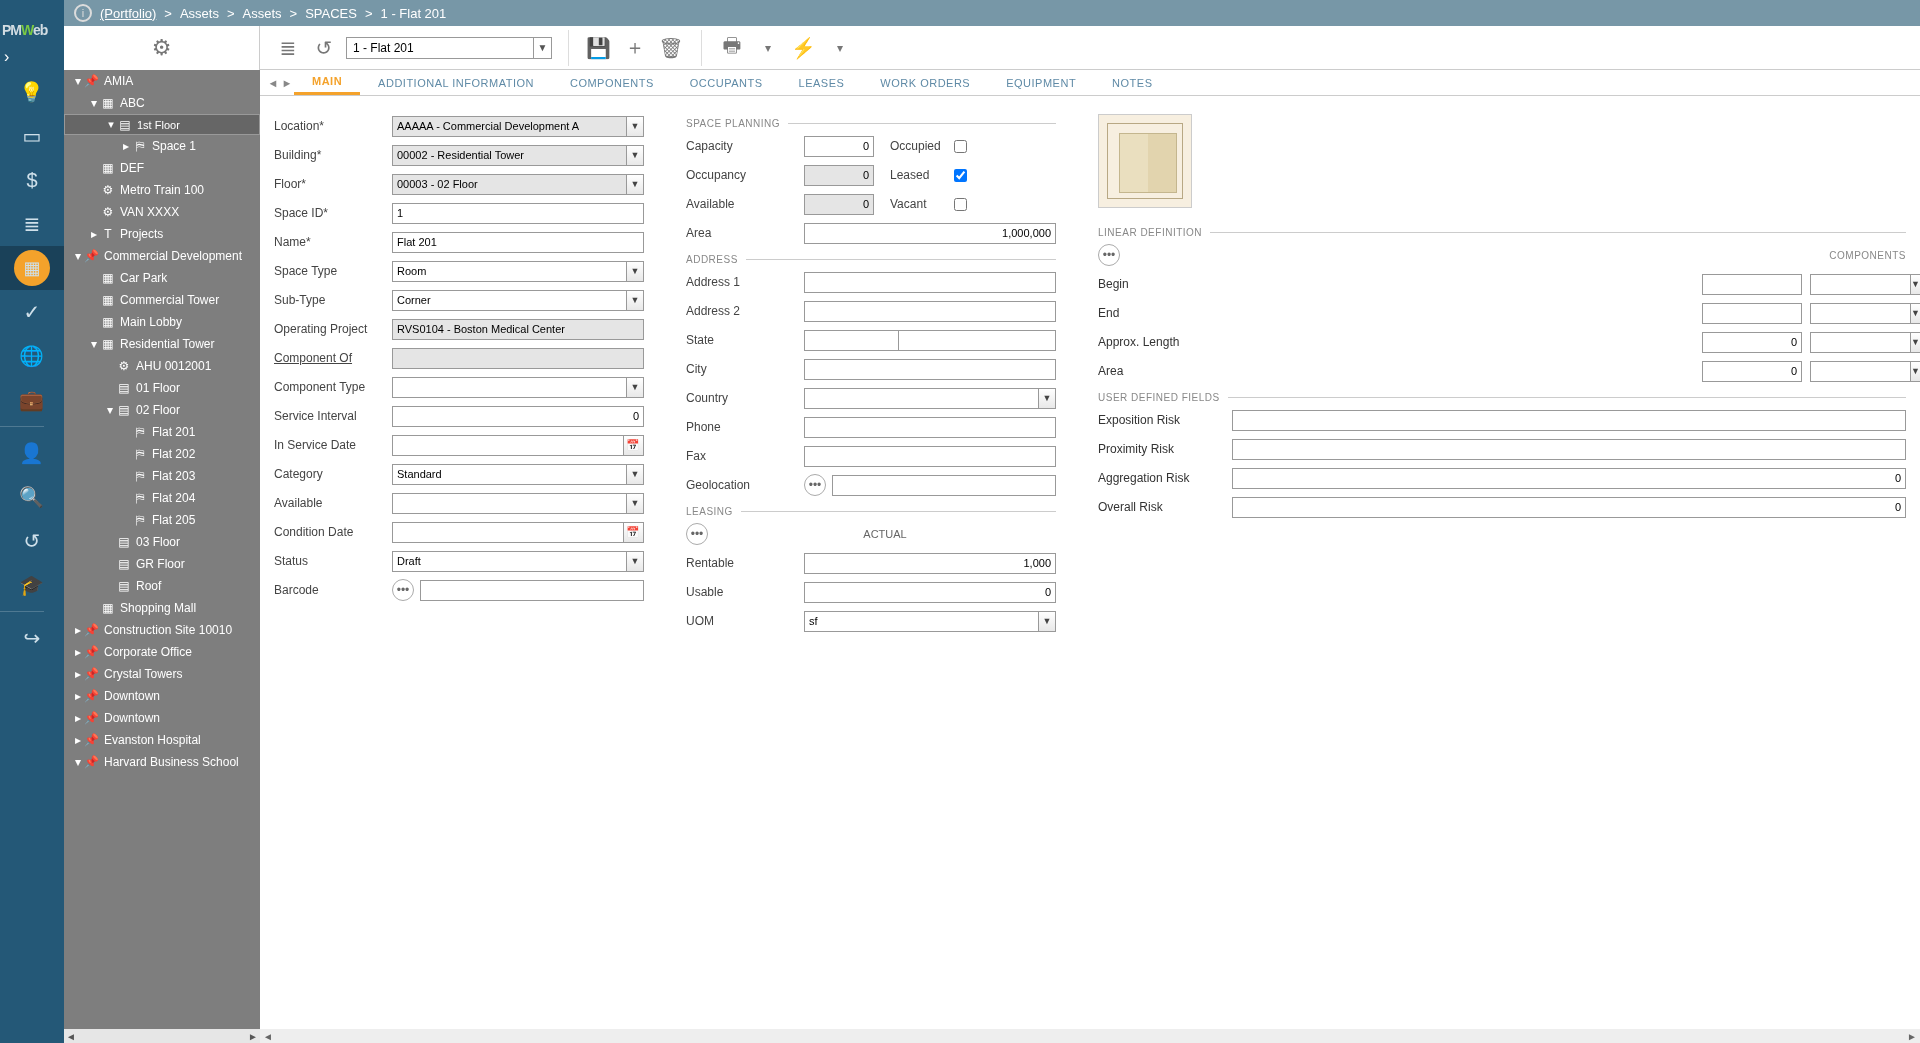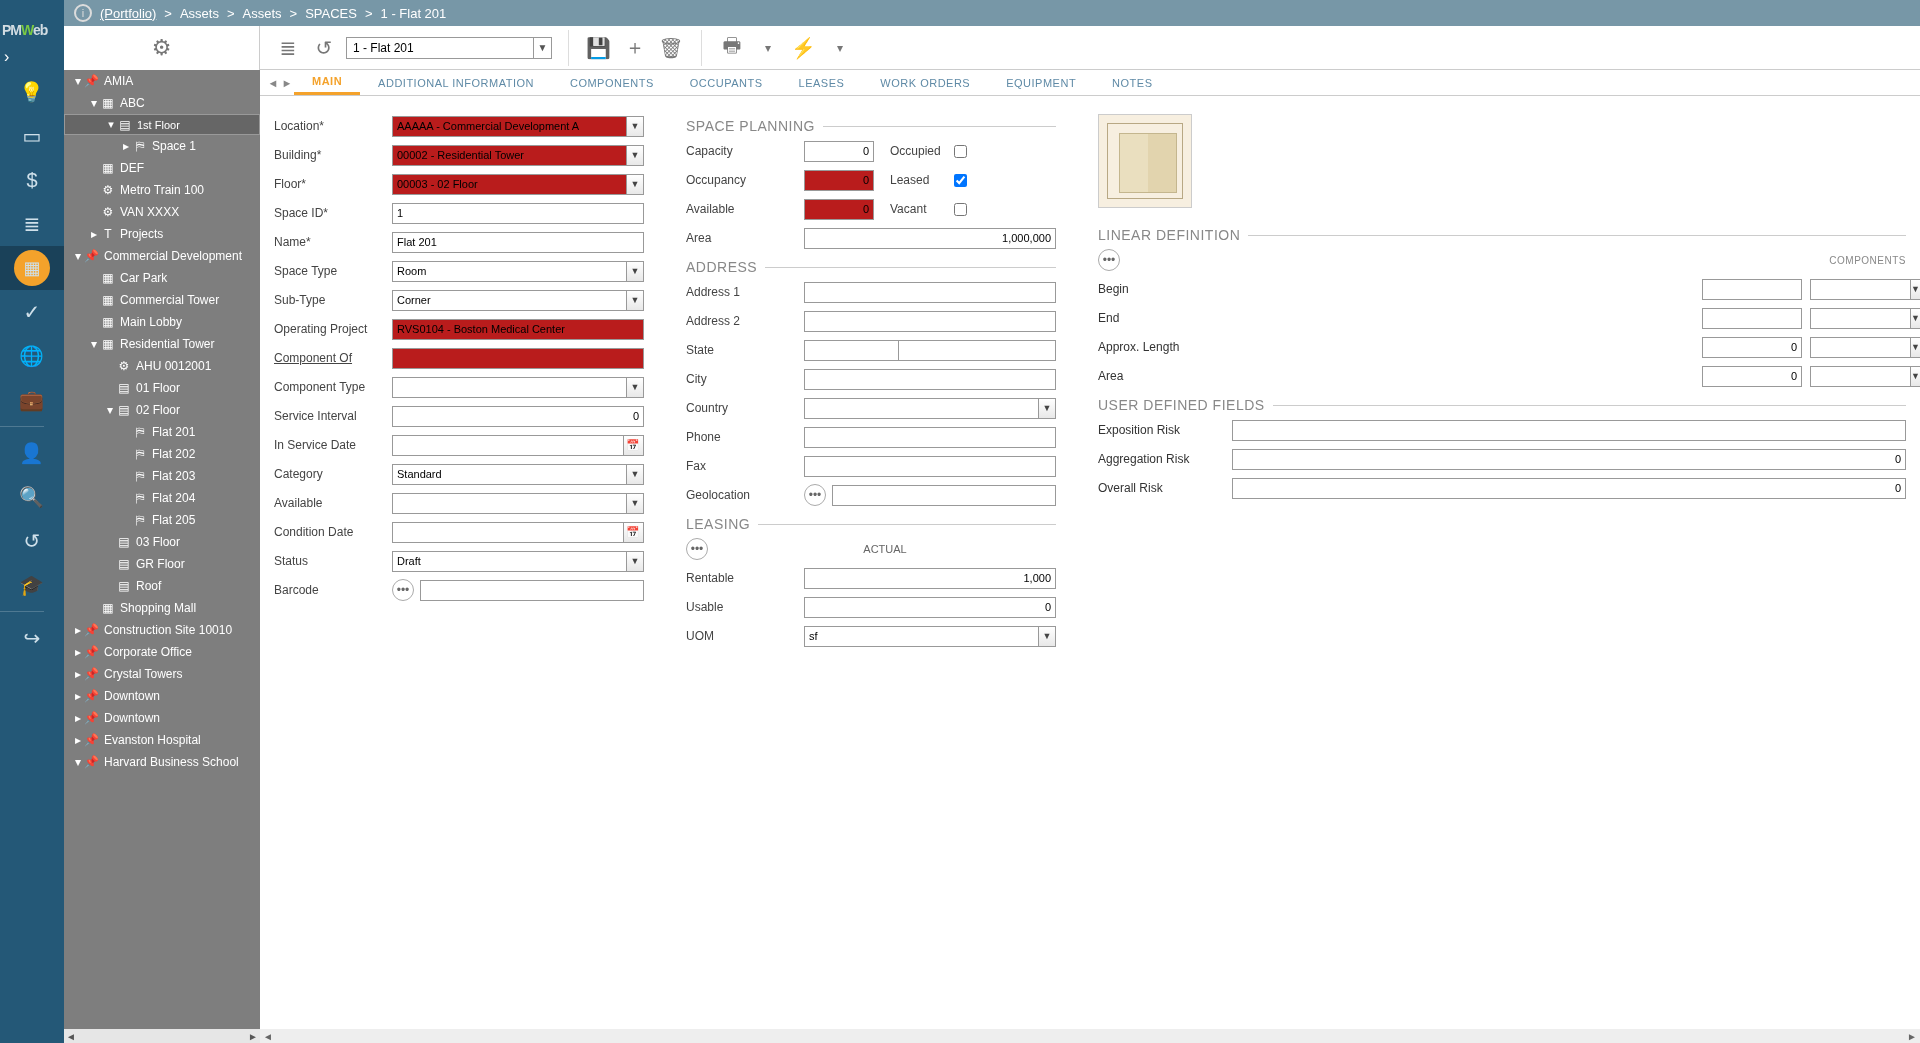--- a/index.html
+++ b/index.html
@@ -47,28 +47,28 @@
 .cols{display:flex;gap:42px;align-items:flex-start}
 .col{display:flex;flex-direction:column;gap:5px}
 .col1{width:370px}
 .col2{width:370px}
 .col3{flex:1}
 .frow{display:flex;align-items:center;height:24px;}
 .frow label{width:118px;font-size:12px;color:#444}
 .frow label.u{text-decoration:underline}
 .inp,.sel,.selro{height:21px;border:1px solid #999;padding:0 4px;font-size:11px;background:#fff}
 .inp{flex:1}
-.inp.ro,.selro{background:#b91c1c}
+.inp.ro,.selro{background:#e5e5e5}
 .inp.rt{text-align:right}
 .selwrap{flex:1;display:flex}
 .selwrap .inp{border-right:none}
 .selwrap .dd{width:18px;border:1px solid #999;border-left:1px solid #999;background:linear-gradient(#fff,#e8e8e8);display:flex;align-items:center;justify-content:center;font-size:9px;color:#444;cursor:pointer}
 .datebtn{width:20px;height:21px;border:1px solid #999;border-left:none;background:linear-gradient(#fff,#e8e8e8);display:flex;align-items:center;justify-content:center;font-size:11px;color:#666;cursor:pointer}
 .section-hd{display:flex;align-items:center;gap:8px;margin-top:4px}
-.section-hd .lbl{font-size:14px;color:#888;letter-spacing:.5px}
+.section-hd .lbl{font-size:10px;color:#888;letter-spacing:.5px}
 .section-hd .line{flex:1;height:1px;background:#ccc}
 .dots{width:22px;height:22px;border:1px solid #aaa;border-radius:50%;display:flex;align-items:center;justify-content:center;font-size:12px;color:#666;cursor:pointer;margin-right:6px}
 .floorplan{width:94px;height:94px;border:1px solid #ccc;background:#f7efe0;position:relative;margin-bottom:10px}
 .floorplan::before{content:"";position:absolute;inset:8px;border:1px solid #b8a884}
 .floorplan::after{content:"";position:absolute;left:20px;top:18px;right:14px;bottom:14px;background:linear-gradient(90deg,#eadfbf 50%,#e2d4ae 50%);border:1px solid #c4b68e}
 .udf-row{display:flex;align-items:center;height:24px;gap:8px}
 .udf-row label{width:126px}
 .dir-hdr{text-align:right;font-size:10px;color:#888;letter-spacing:.5px}
 .lin-row{display:flex;align-items:center;height:24px;gap:8px}
 .lin-row label{width:126px}
@@ -578,20 +578,24 @@
 
               <div class="section-hd">
                   <span class="lbl">USER DEFINED FIELDS</span>
                   <span class="line"></span>
                 </div>
               <div class="udf-row">
                   <label>Exposition Risk</label>
                   <input class="inp" style="">
                 </div>
               <div class="udf-row">
+                  <label>Proximity Risk</label>
+                  <input class="inp" style="">
+                </div>
+              <div class="udf-row">
                   <label>Aggregation Risk</label>
                   <input class="inp rt" value="0" style="">
                 </div>
               <div class="udf-row">
                   <label>Overall Risk</label>
                   <input class="inp rt" value="0" style="">
                 </div>
             </div>
           </div>
         </div>

